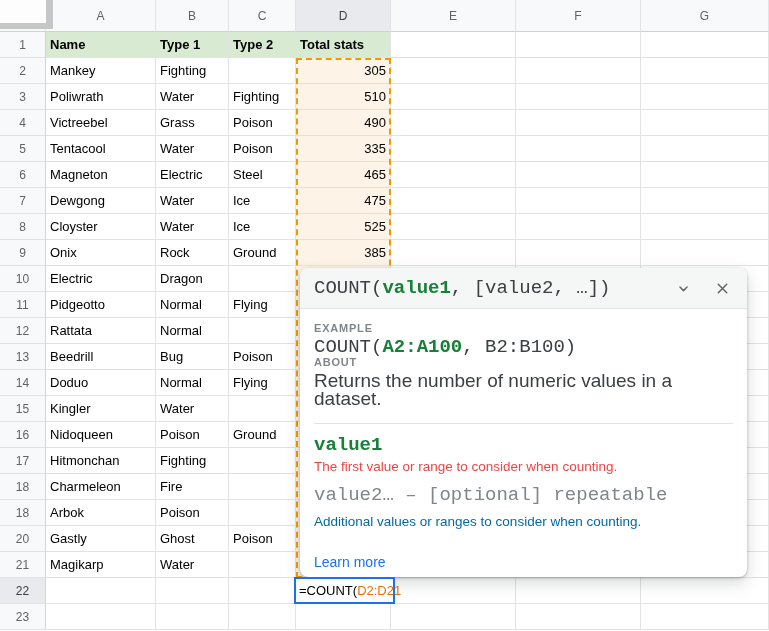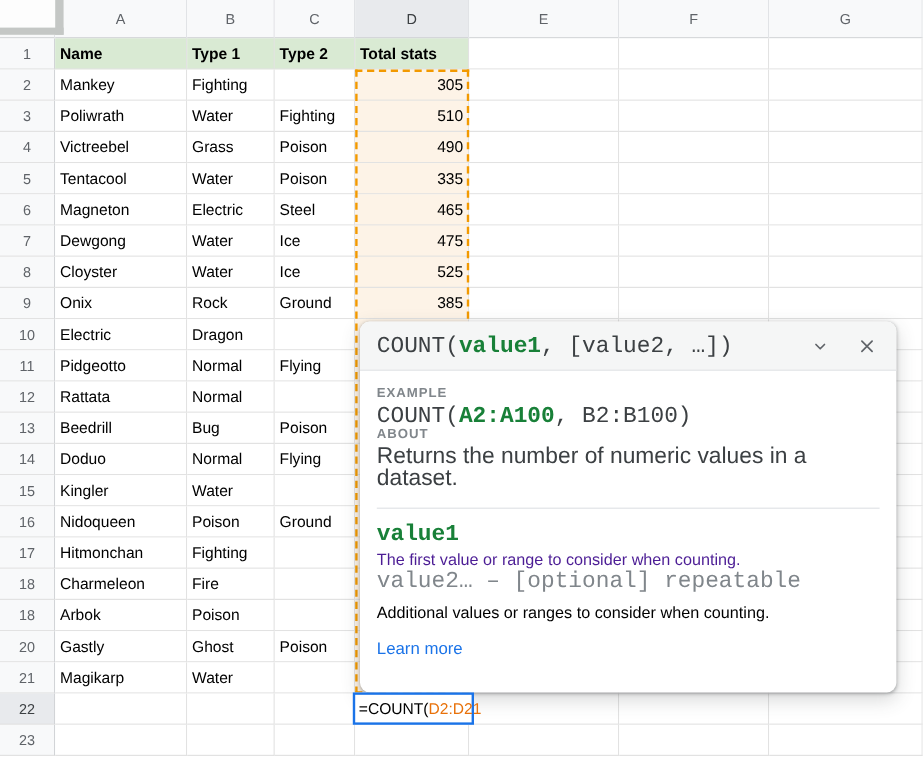--- a/index.html
+++ b/index.html
@@ -66,23 +66,23 @@
   .pop-icon + .pop-icon{ margin-left:22px; }
   .popup-body{ padding:13px 14px 0; }
   .sec-label{
     font-size:11px; font-weight:bold; color:#80868b;
     letter-spacing:.8px; margin-bottom:4px;
   }
   .code-line{ line-height:18px; }
   .about-text{ font-size:19px; color:#3c4043; line-height:18px; margin-bottom:15px; }
   .divider{ height:1px; background:#e0e3e7; margin-bottom:13px; }
   .param-name{ line-height:17px; margin-bottom:4px; }
-  .param-desc{ font-size:13.5px; color:#4c1d95; line-height:18px; }
+  .param-desc{ font-size:13.5px; color:#ef4444; line-height:18px; margin-bottom:11px; }
   .param-sig{ color:#80868b; line-height:17px; margin-bottom:9px; }
-  .param-desc.gray{ color:#000000; margin-bottom:12px; }
+  .param-desc.gray{ color:#0369a1; margin-bottom:22px; }
   .learn-more{ font-size:14px; color:var(--link-blue); text-decoration:none; display:inline-block; }
   
   .editor{
     position:absolute; left:294px; top:577px; width:101px; height:27px;
     background:#fff; border:2px solid var(--editor-border); z-index:6;
     display:flex; align-items:center; padding-left:3px;
     font-size:13px; color:#000; white-space:nowrap;
   }
   .editor .tok{ color:var(--token-orange); }
   .caret{ display:inline-block; width:1px; height:15px; background:#444; margin-left:1px; }

